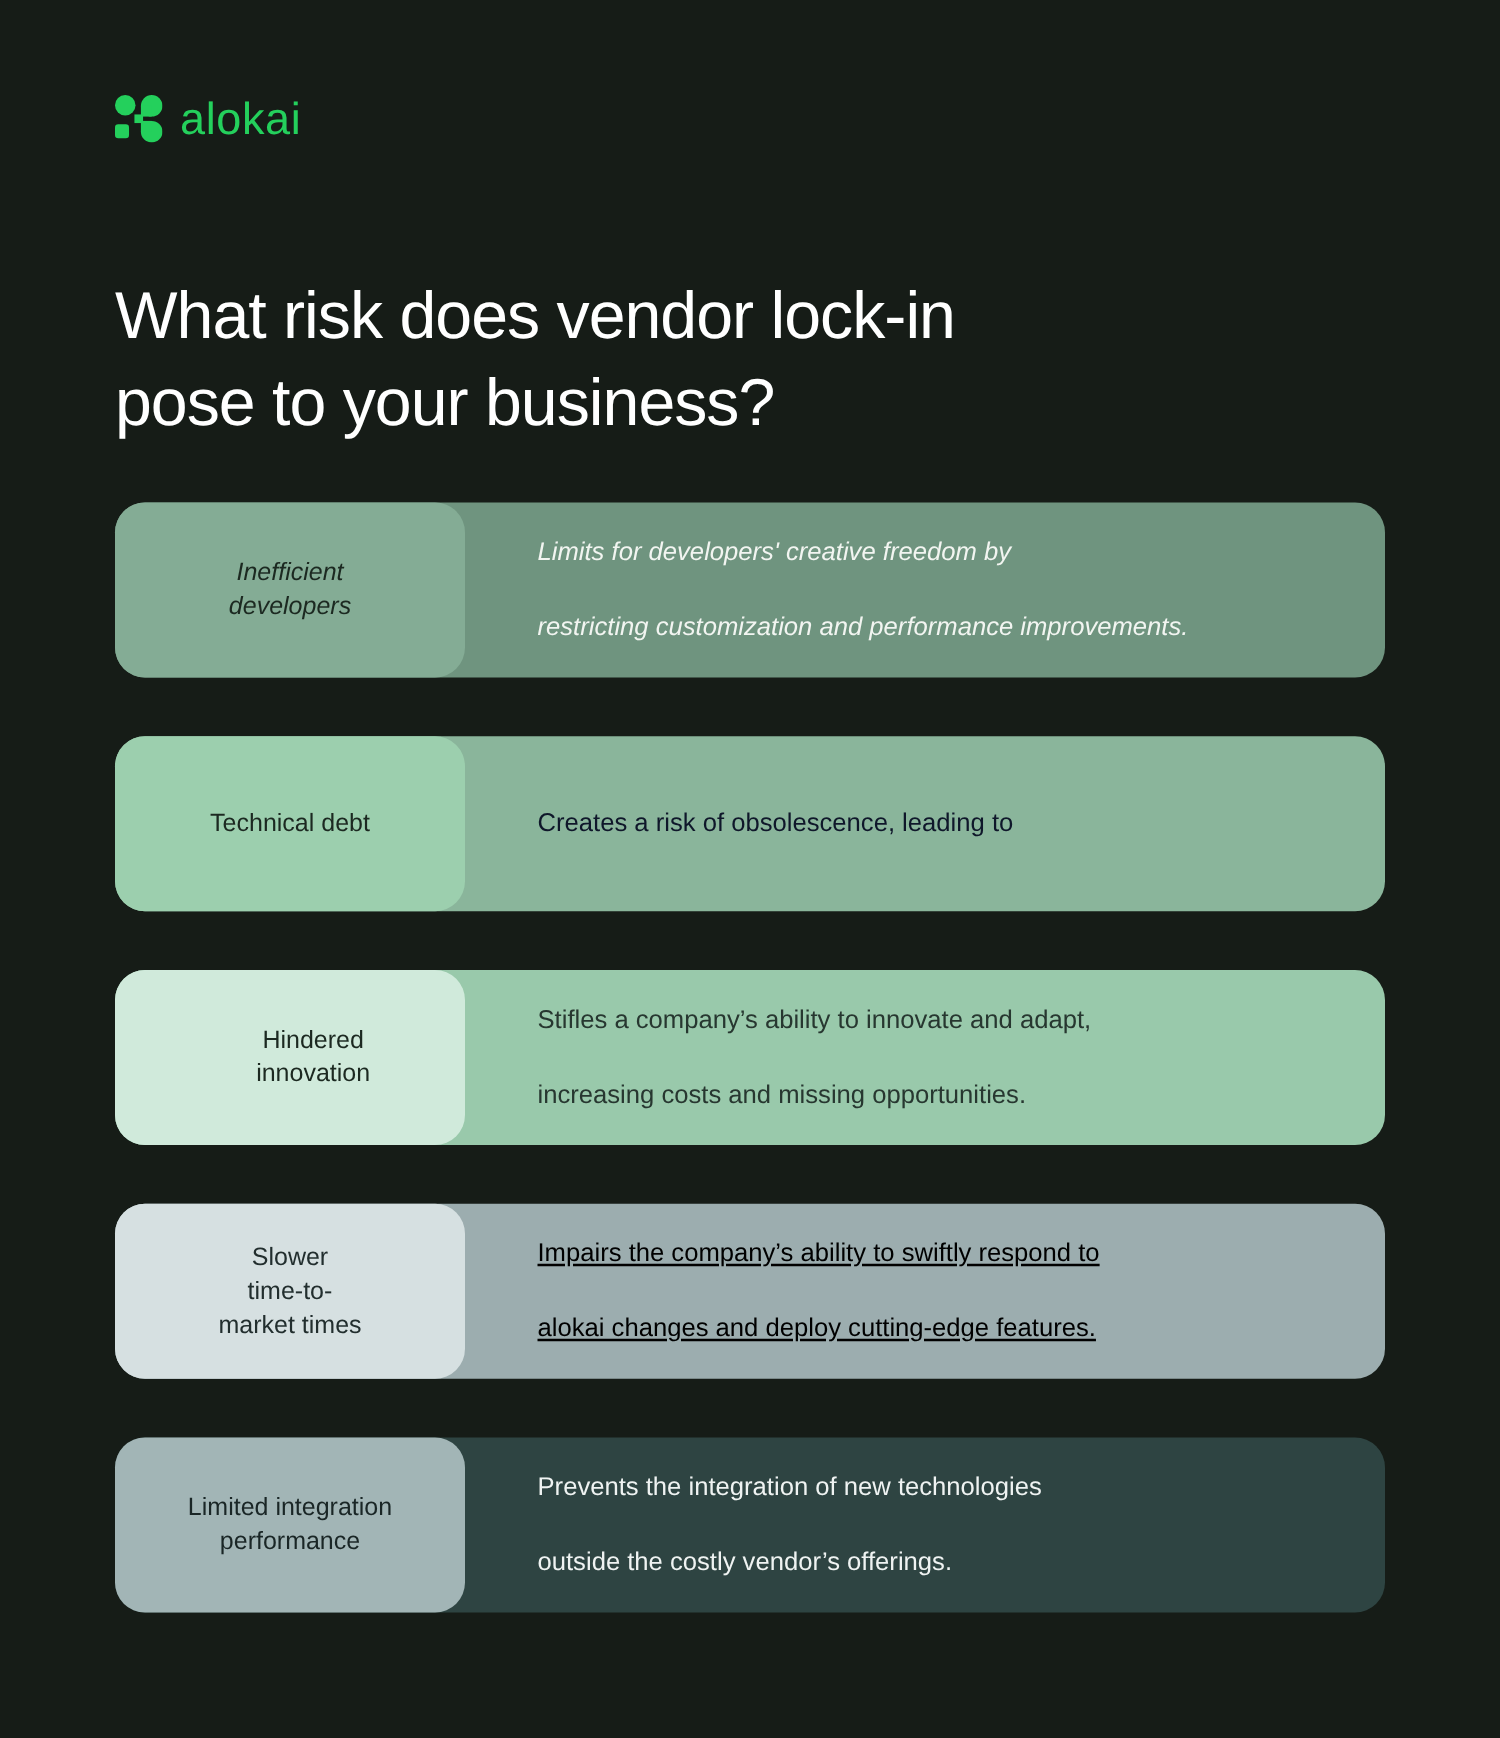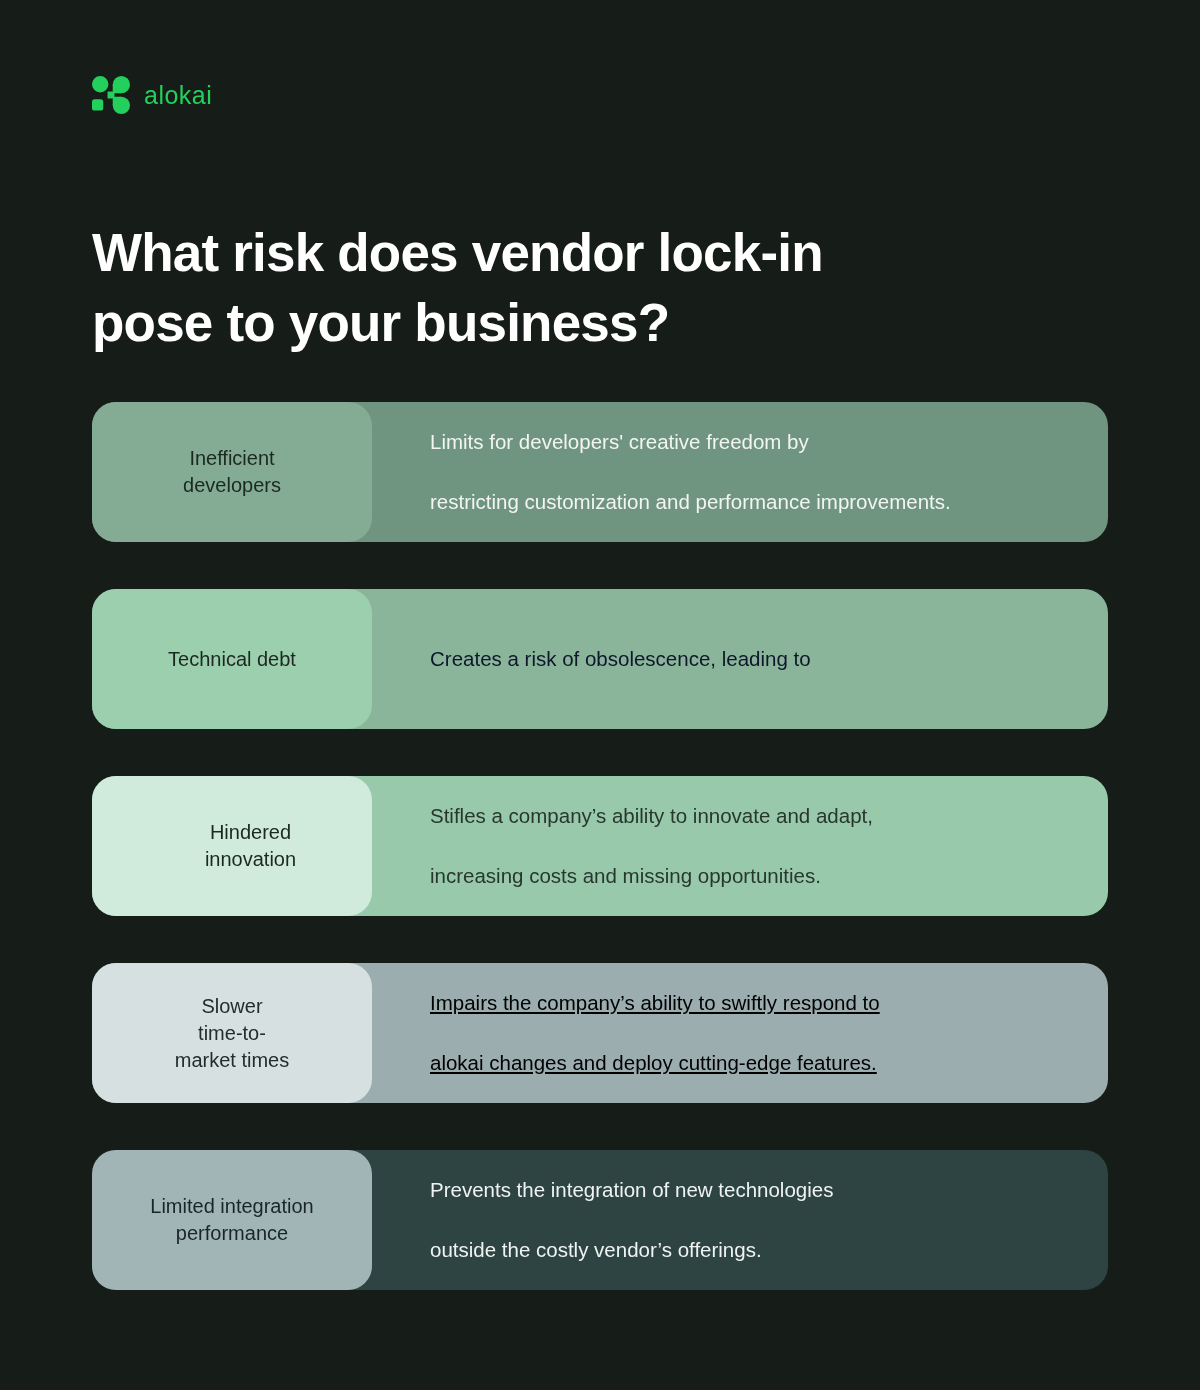--- a/index.html
+++ b/index.html
@@ -16,29 +16,29 @@
   }
   .logo-row{
     padding-top:76px;
     display:flex;
     align-items:center;
     gap:14px;
   }
   .logo-icon{display:inline-flex;}
   .logo-icon svg{display:block;}
   .logo-word{
-    font-size:25px;
+    font-size:36px;
     font-weight:500;
     letter-spacing:0.5px;
     line-height:38px;
   }
   h1.title{
     margin:104px 0 0 0;
     font-size:53px;
-    font-weight:700;
+    font-weight:400;
     line-height:70px;
     letter-spacing:-0.8px;
   }
   h1.title .ln{display:block;}
   .cards{margin-top:44px;}
   .card{
     height:140px;
     border-radius:24px;
     display:flex;
     align-items:stretch;
@@ -94,21 +94,21 @@
     <span class="logo-word" style="color: rgb(36, 208, 92);">alokai</span>
   </header>
 
   <h1 class="title" style="color: rgb(255, 255, 255);">
     <span class="ln">What risk does vendor lock-in</span>
     <span class="ln">pose to your business?</span>
   </h1>
 
   <div class="cards">
 
-    <section class="card" style="background-color: rgb(111, 148, 127);">
+    <section class="card" style="background-color: rgb(111, 148, 127); font-style: italic;">
       <div class="label-box" style="background-color: rgb(132, 172, 149);">
         <div class="label-text" style="color: rgb(28, 41, 33);">
           <span class="ln">Inefficient</span>
           <span class="ln">developers</span>
         </div>
       </div>
       <div class="desc" style="color: rgb(242, 245, 241);">
         <span class="ln">Limits for developers' creative freedom by</span>
         <span class="ln">restricting customization and performance improvements.</span>
       </div>

